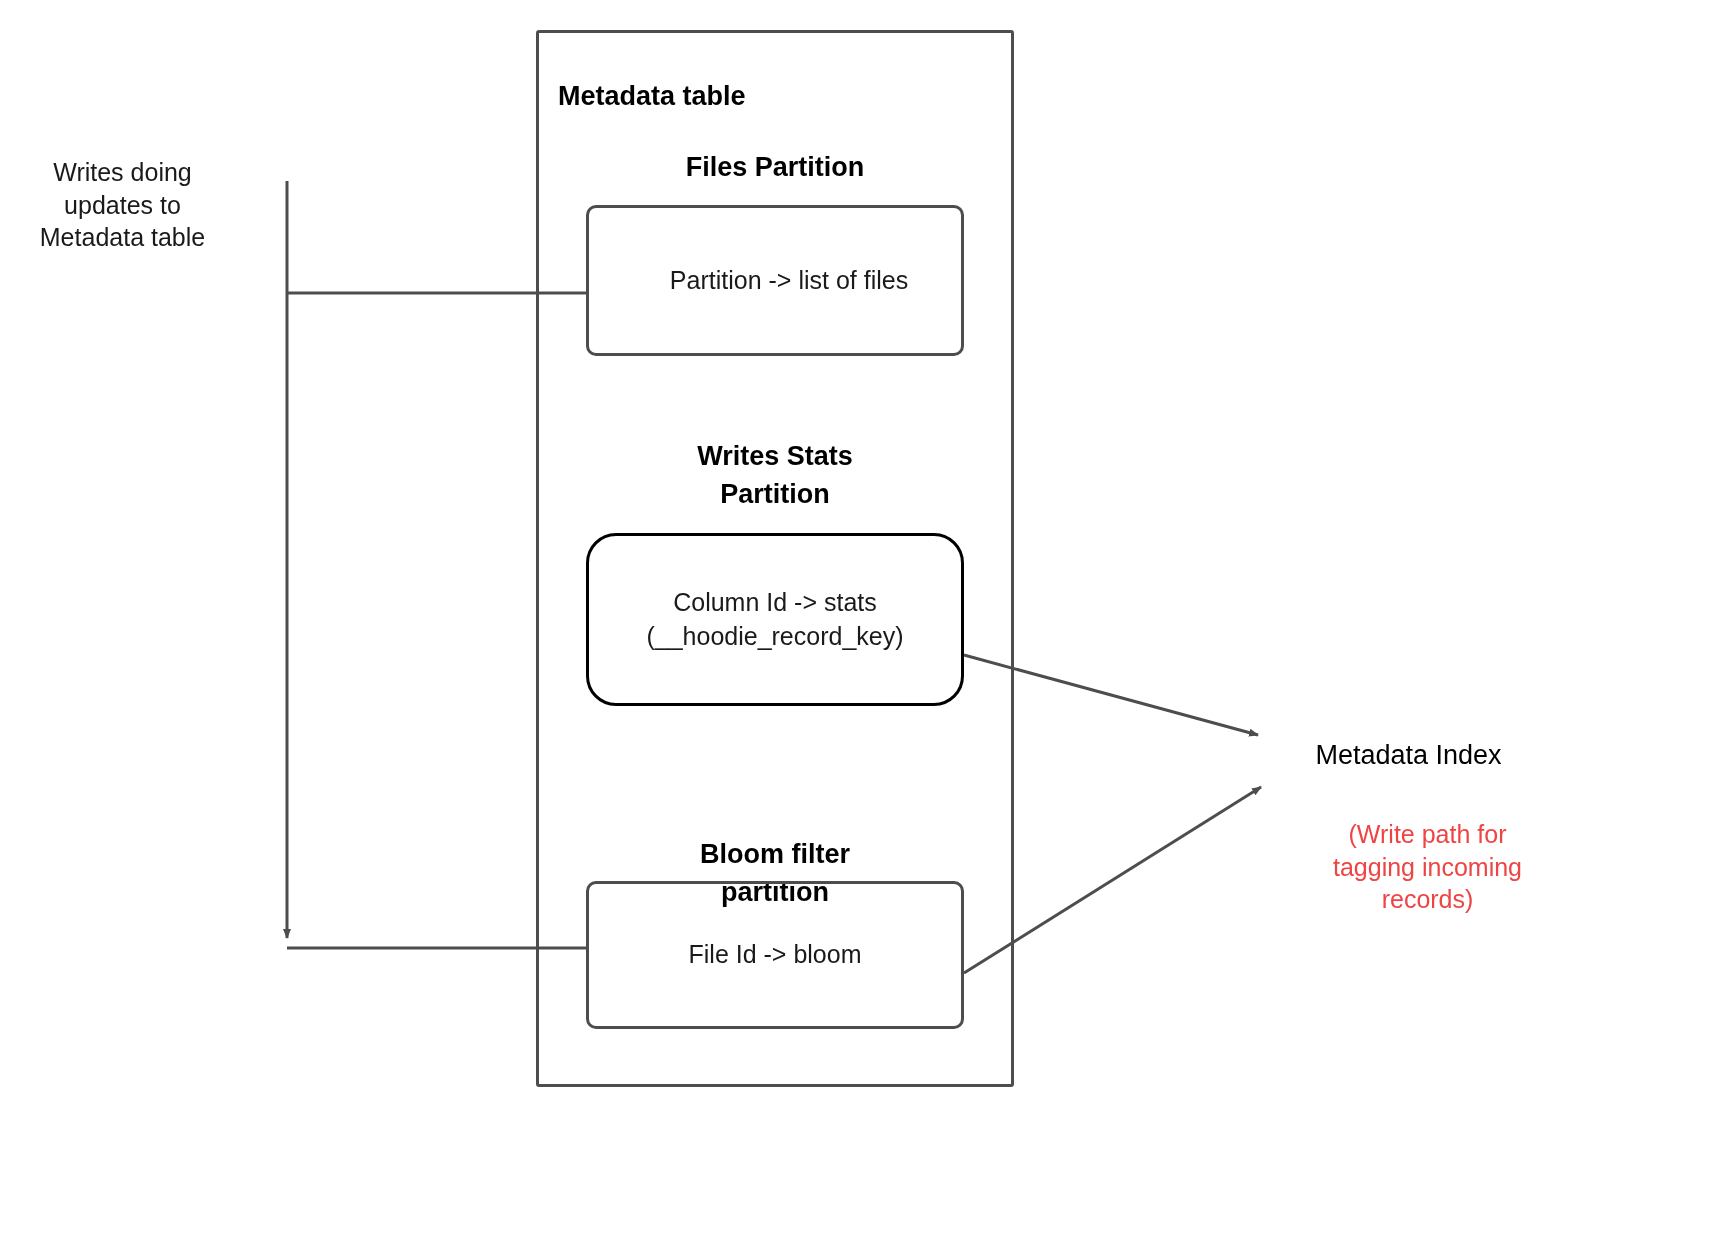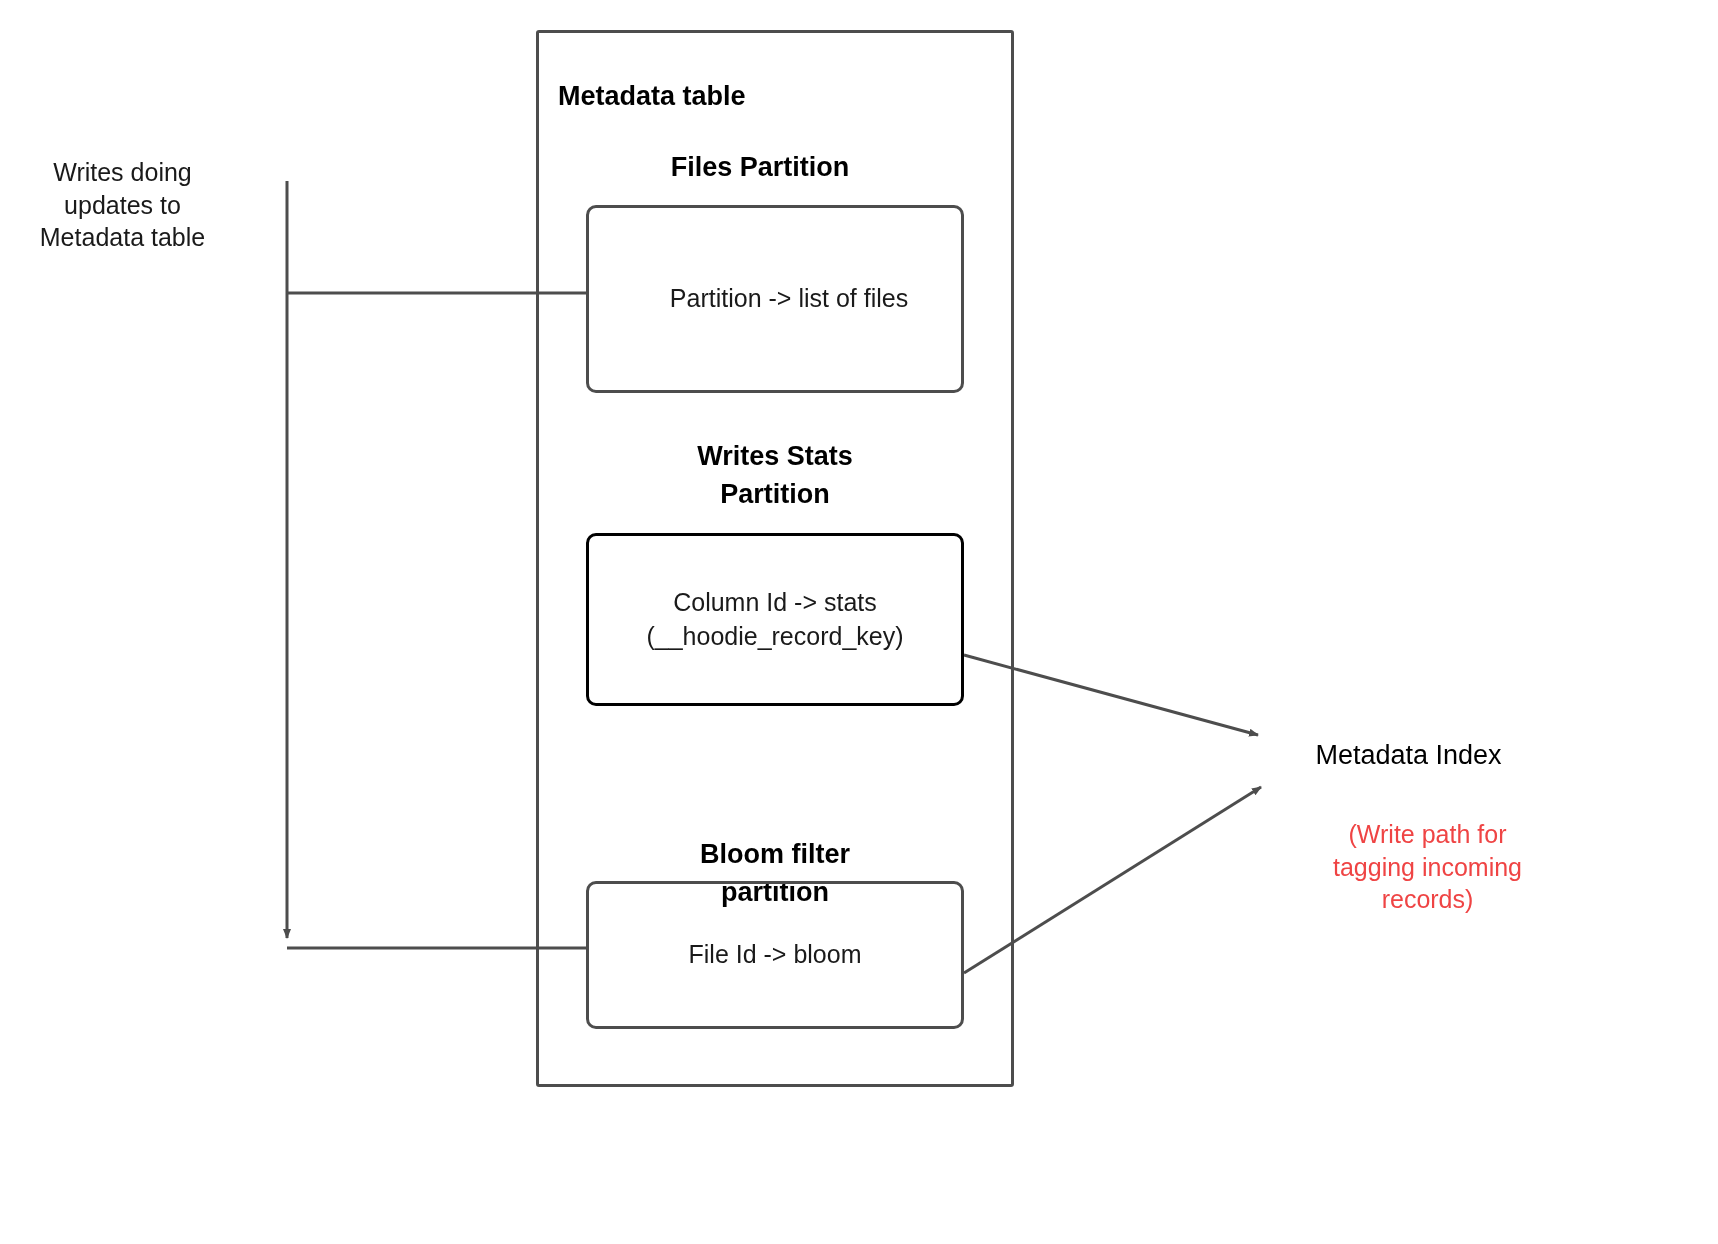--- a/index.html
+++ b/index.html
@@ -70,46 +70,47 @@
   .section-heading {
     position: absolute;
     width: 378px;
     text-align: center;
     font-size: 27px;
     font-weight: bold;
     color: #000;
     line-height: 1.42;
     white-space: pre-line;
   }
-  .heading-files { left: 571px; top: 148px; }
+  .heading-files { left: 586px; top: 148px; }
   .heading-colstats { left: 586px; top: 437px; }
   .heading-bloom { left: 586px; top: 787px; margin-top: 48px; }
 
   
   .inner-box {
     position: absolute;
     box-sizing: border-box;
     border: 3px solid #4d4d4d;
     border-radius: 10px;
     background: transparent;
     display: flex;
     align-items: center;
     justify-content: center;
   }
   .inner-box.emphasis {
     border-color: #000000;
+    border-radius: 30px;
   }
   .inner-box .box-text {
     font-size: 25px;
     text-align: center;
     line-height: 1.35;
     color: #1a1a1a;
     white-space: pre-line;
   }
-  .box-files    { left: 586px; top: 205px;  width: 378px; height: 188px; padding-left: 28px; }
+  .box-files    { left: 586px; top: 205px;  width: 378px; height: 151px; padding-left: 28px; }
   .box-colstats { left: 586px; top: 533px;  width: 378px; height: 173px; }
   .box-bloom    { left: 586px; top: 881px;  width: 378px; height: 148px; }
 
   
   .metadata-index-title {
     position: absolute;
     left: 1266px;
     top: 740px;
     width: 285px;
     text-align: center;

